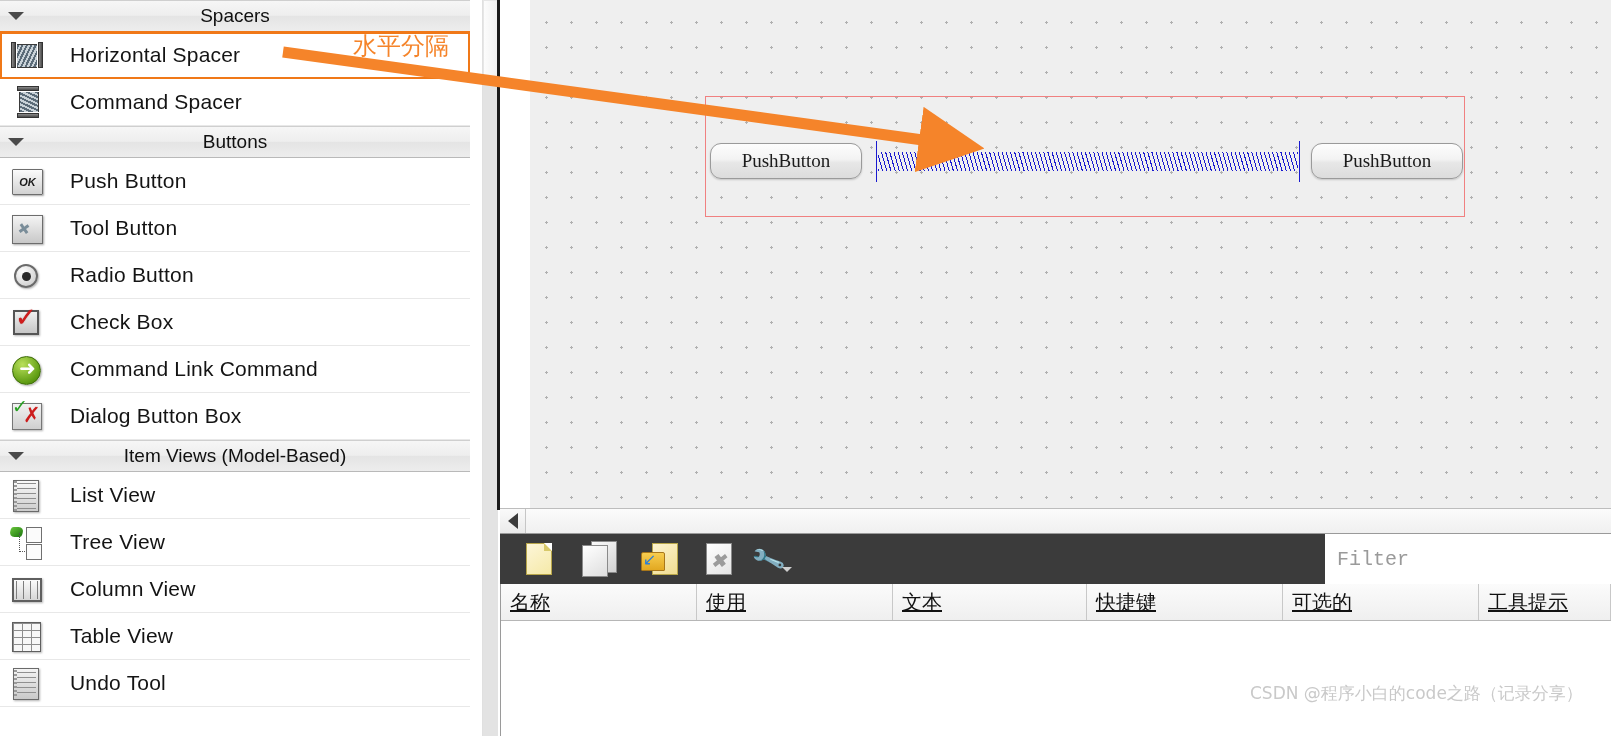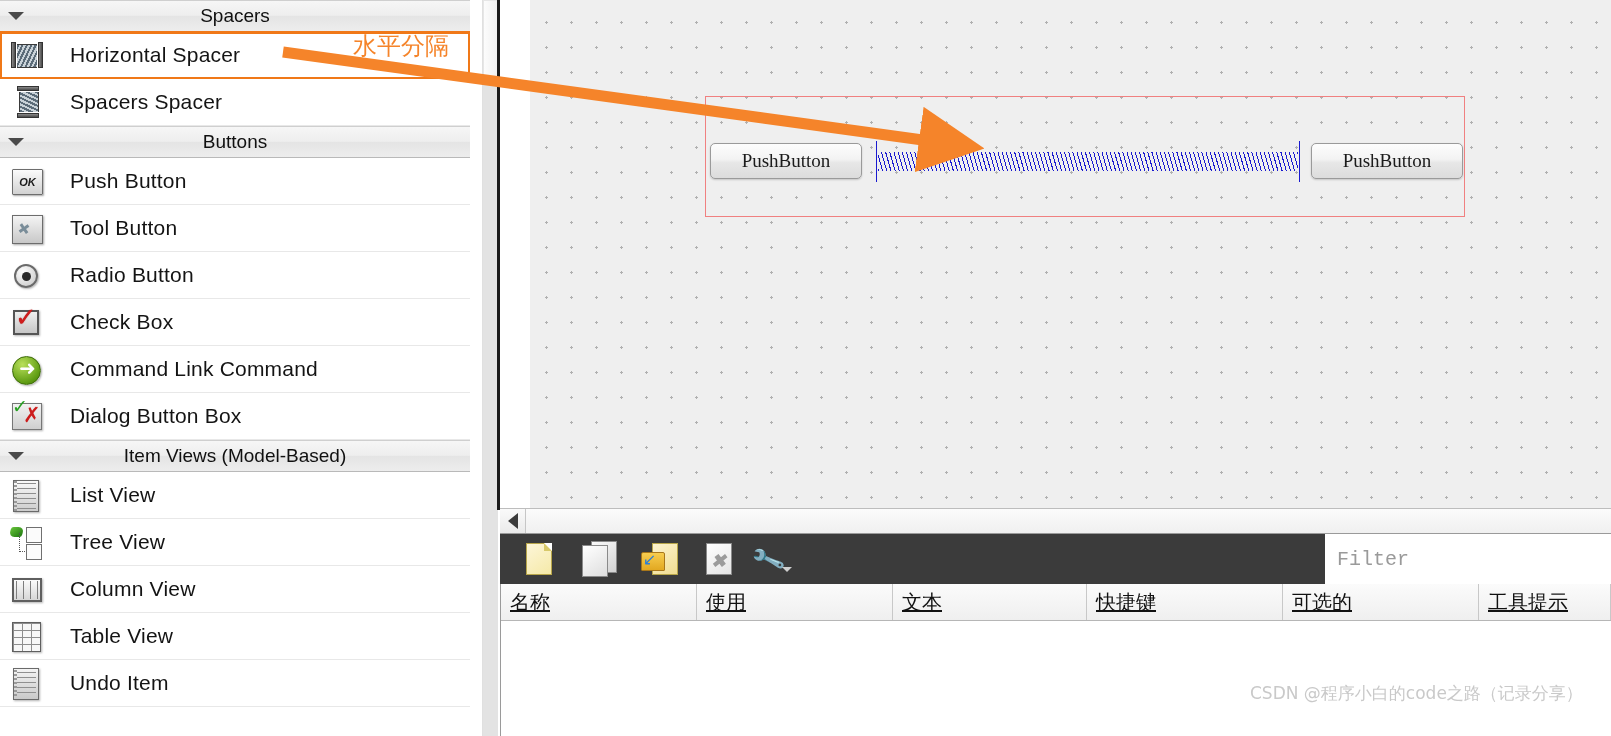--- a/index.html
+++ b/index.html
@@ -149,21 +149,21 @@
     background-image:radial-gradient(#b0b0b0 1px, transparent 1.2px);
     background-size:25px 25px;background-position:4px 10px;
   }
   #form-rect{
     position:absolute;left:175px;top:96px;width:760px;height:121px;
     border:1px solid #f08080;box-sizing:border-box;
   }
   .pbtn{
     position:absolute;height:36px;
     background:linear-gradient(to bottom,#fdfdfd 0%,#f3f3f3 45%,#e7e7e7 55%,#dcdcdc 100%);
-    border:1px solid #9a9a9a;border-radius:5px;
+    border:1px solid #9a9a9a;border-radius:11px;
     box-shadow:0 1px 2px rgba(0,0,0,.18);
     display:flex;align-items:center;justify-content:center;
     font-family:"Liberation Serif","DejaVu Serif",serif;font-size:19px;color:#1b1b1b;
     box-sizing:border-box;
   }
   #pbtn-left{left:179px;top:142px;width:152px;}
   #pbtn-right{left:1280px;top:142px;width:152px;}
   #spacer-widget{position:absolute;left:845px;top:140px;width:424px;height:41px;}
   #spacer-widget .endbar{position:absolute;top:0;width:1px;height:41px;background:#1a1ad0;}
   #spacer-widget .endbar.l{left:0;} #spacer-widget .endbar.r{right:0;}
@@ -261,21 +261,21 @@
       </span>
       <span class="lbl">Horizontal Spacer</span>
     </div>
 
     <div class="wb-item">
       <span class="ic ic-vspacer">
         <i class="cap t"></i>
           <i class="spring"></i>
           <i class="cap b"></i>
       </span>
-      <span class="lbl">Spacers Spacer</span>
+      <span class="lbl">Command Spacer</span>
     </div>
 
     <div class="wb-header">
       <span class="tri"></span>
       <span>Buttons</span>
     </div>
 
     <div class="wb-item">
       <span class="ic ic-push">
         <i class="box">OK</i>
@@ -363,21 +363,21 @@
       </span>
       <span class="lbl">Table View</span>
     </div>
 
     <div class="wb-item">
       <span class="ic ic-undo">
         <i class="box"></i>
           <i class="gut"></i>
           <i class="rows"></i>
       </span>
-      <span class="lbl">Undo Item</span>
+      <span class="lbl">Undo Tool</span>
     </div>
   </div>
 
   <div id="wb-scroll">
     <div class="track"></div>
     <div class="thumb"></div>
   </div>
 
   <div id="splitter"></div>
 

